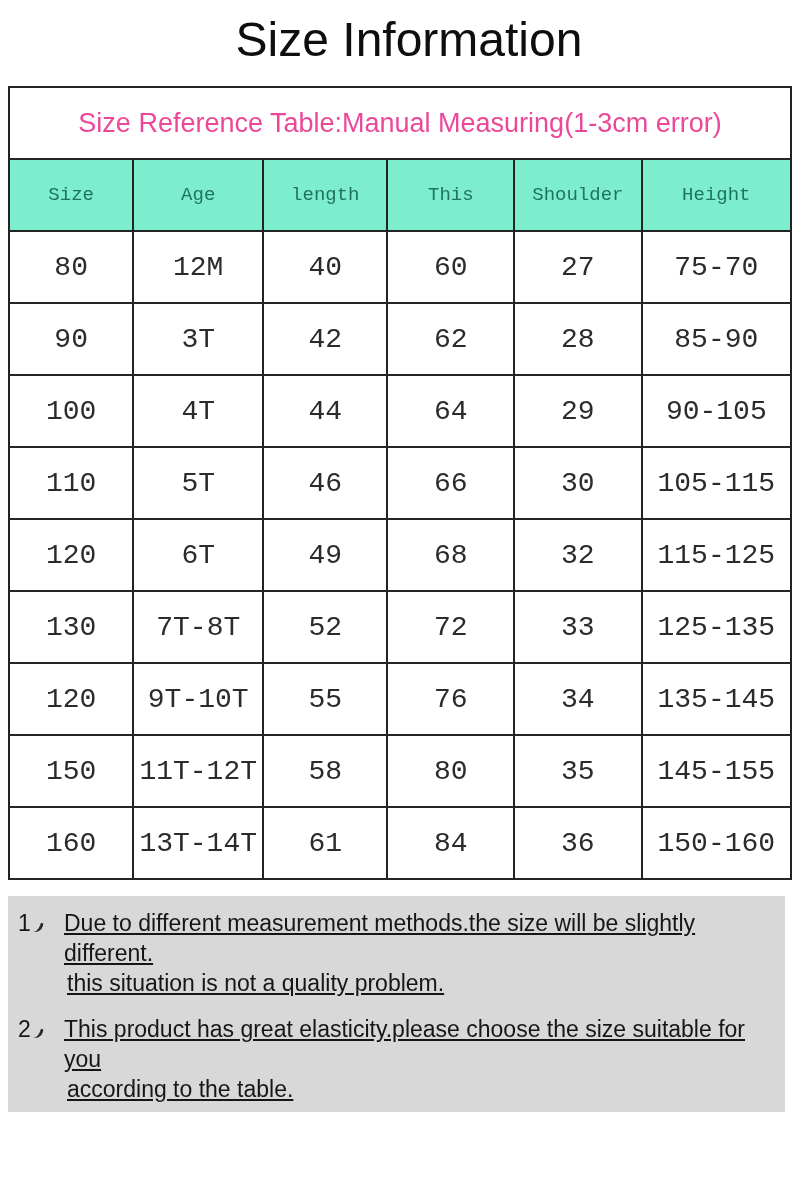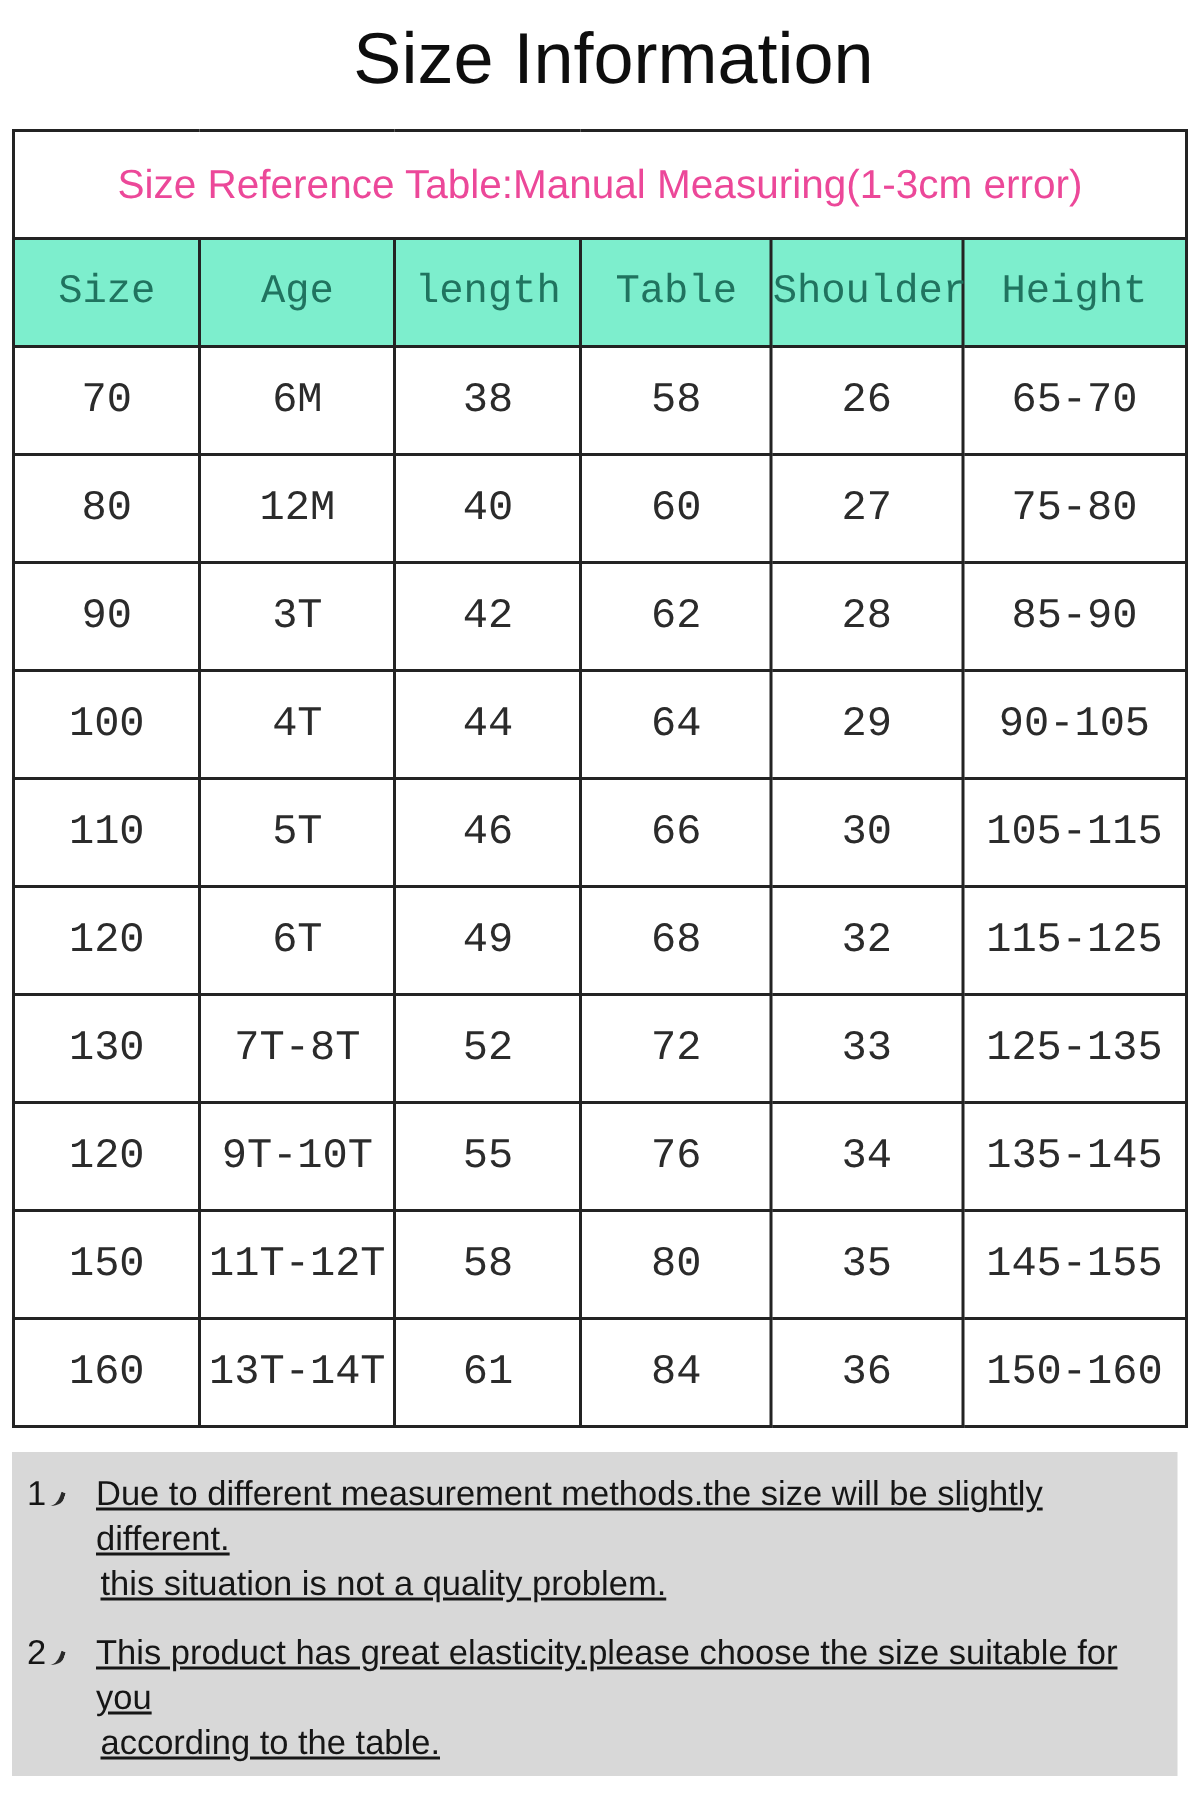--- a/index.html
+++ b/index.html
@@ -48,21 +48,21 @@
     font-family:"Liberation Sans",sans-serif;
     font-size:27px;
     color:#ec4899;
     background:#ffffff;
   }
   table.size-table th{
     height:72px;
     background:var(--header-bg);
     color:var(--header-text);
     font-family:"Liberation Mono","DejaVu Sans Mono",monospace;
-    font-size:27px;
+    font-size:19px;
     font-weight:400;
   }
   table.size-table tbody td{
     height:72px;
     font-family:"Liberation Mono","DejaVu Sans Mono",monospace;
     font-size:28px;
     color:#2b2b2b;
     background:#ffffff;
   }
   .notes{
@@ -122,41 +122,33 @@
       <col style="width:19.1%">
     </colgroup>
     <thead>
       <tr>
         <td class="caption-cell" colspan="6">Size Reference Table:Manual Measuring(1-3cm error)</td>
       </tr>
       <tr>
           <th>Size</th>
           <th>Age</th>
           <th>length</th>
-          <th>Table</th>
+          <th>This</th>
           <th>Shoulder</th>
           <th>Height</th>
         </tr>
     </thead>
     <tbody>
-        <tr>
-          <td>70</td>
-          <td>6M</td>
-          <td>38</td>
-          <td>58</td>
-          <td>26</td>
-          <td>65-70</td>
-        </tr>
         <tr>
           <td>80</td>
           <td>12M</td>
           <td>40</td>
           <td>60</td>
           <td>27</td>
-          <td>75-80</td>
+          <td>75-70</td>
         </tr>
         <tr>
           <td>90</td>
           <td>3T</td>
           <td>42</td>
           <td>62</td>
           <td>28</td>
           <td>85-90</td>
         </tr>
         <tr>

